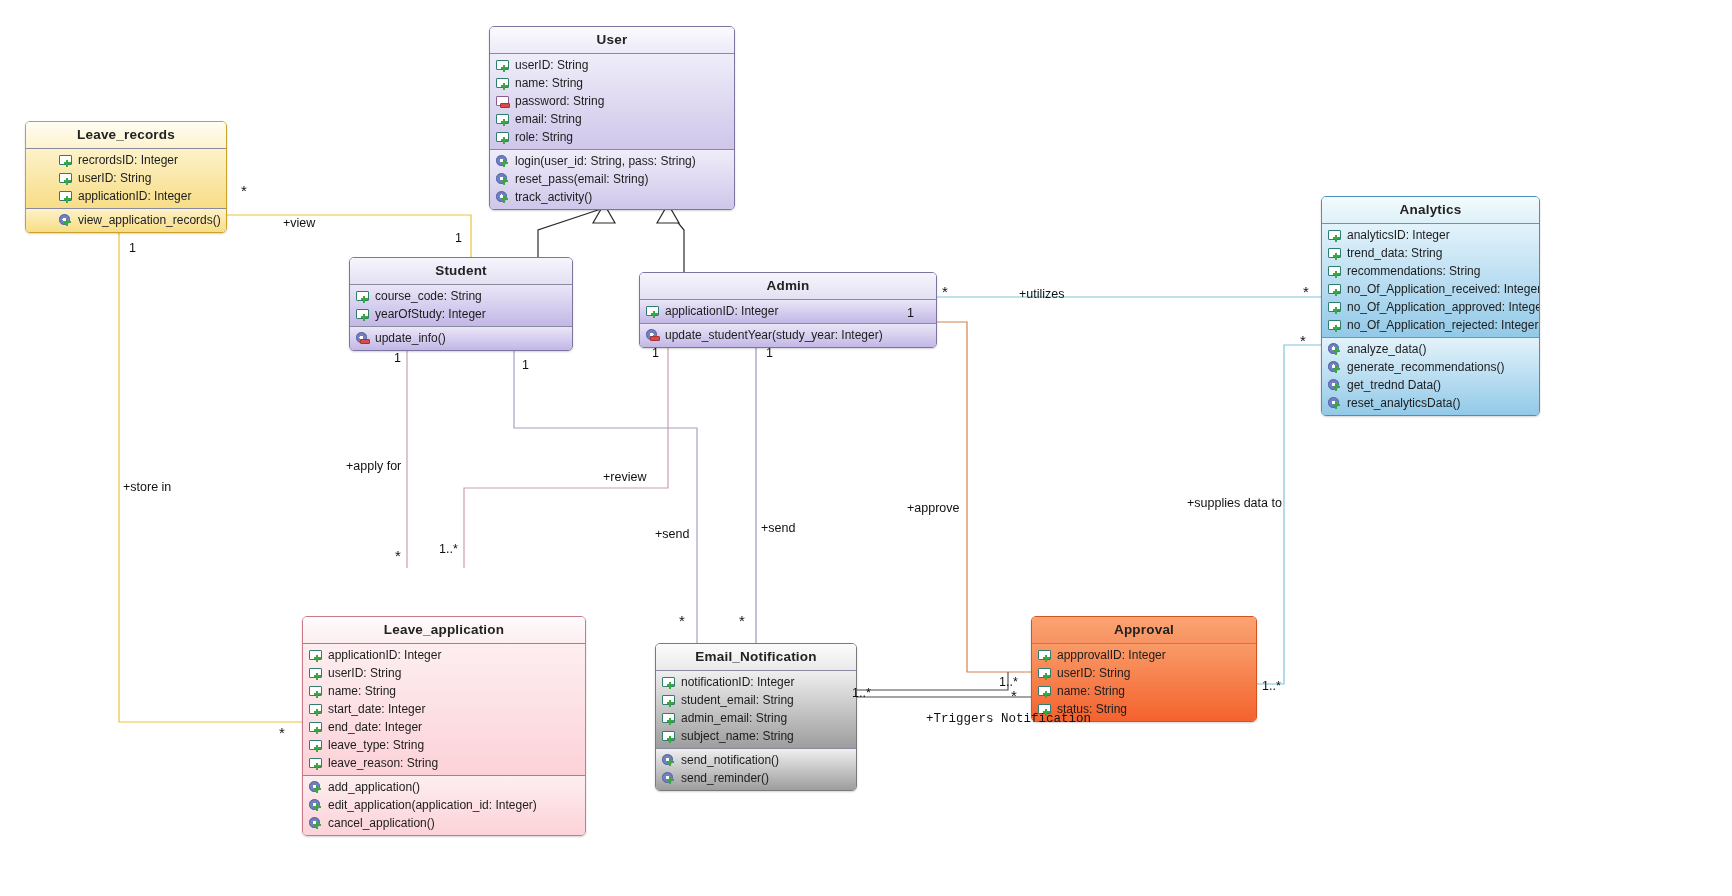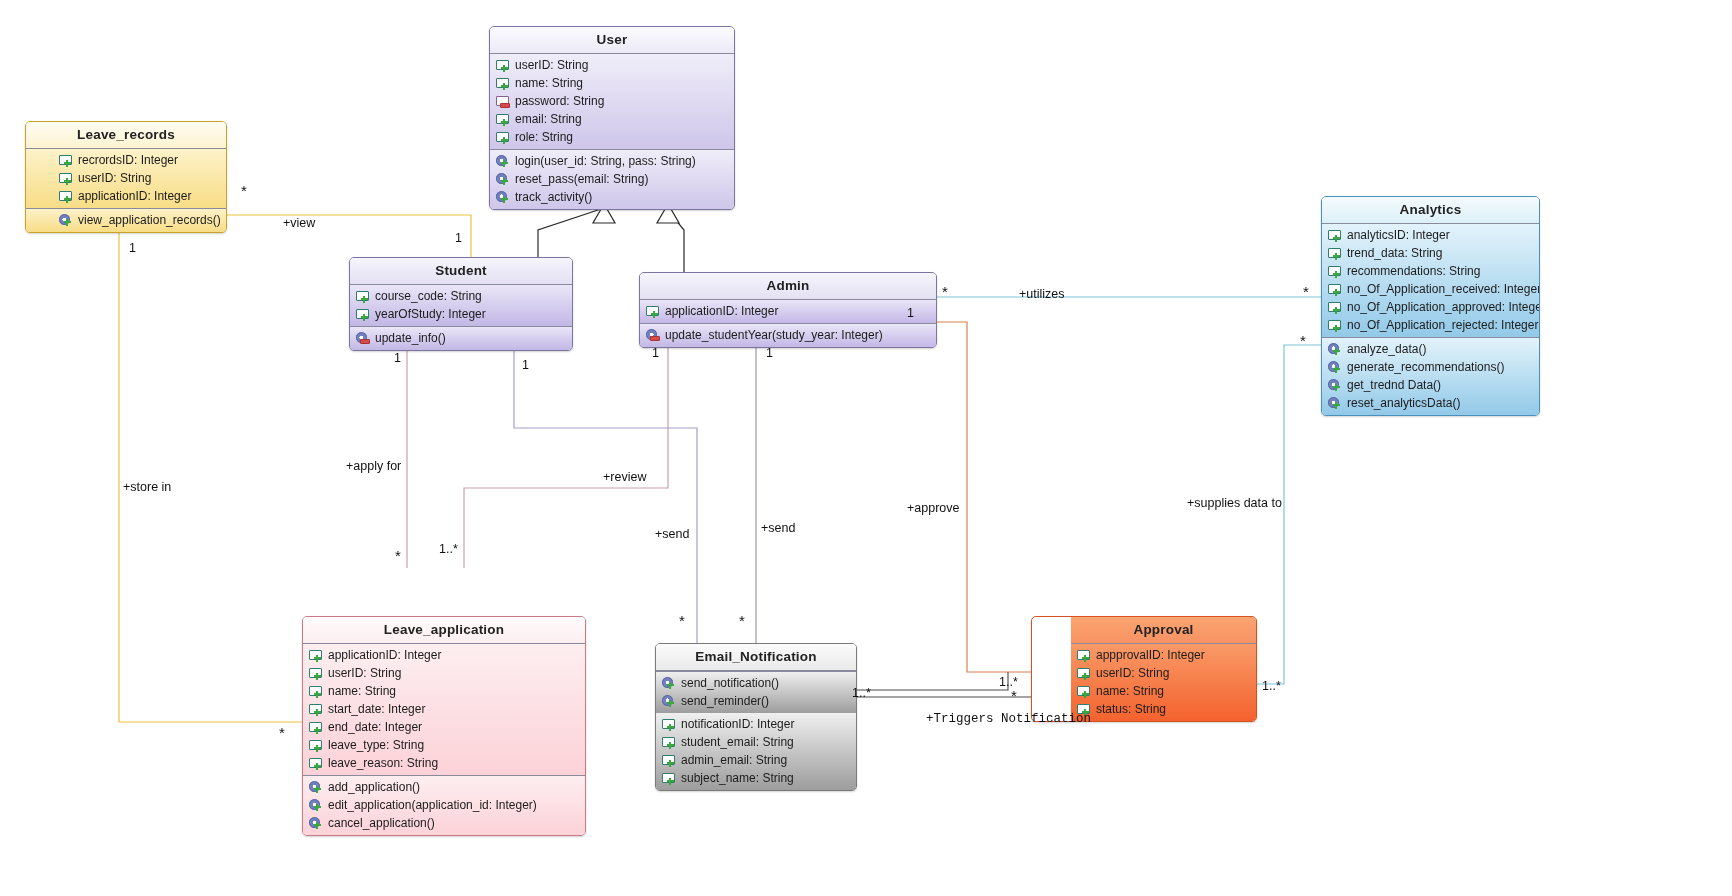--- a/index.html
+++ b/index.html
@@ -88,21 +88,21 @@
   .t-pink .title{background:linear-gradient(#fefbfc,#fceef1);}
   .t-pink .sect{background:linear-gradient(#fdeef0,#fcd2d8);}
   .t-pink{border-color:#c97a86;}
 
   .t-gray .title{background:linear-gradient(#fbfbfb,#eaeaea);}
   .t-gray .sect{background:linear-gradient(#efefef,#9d9d9d);}
   .t-gray{border-color:#7a7a7a;}
 
   .t-orange .title{background:linear-gradient(#fba471,#f79263);}
   .t-orange .sect{background:linear-gradient(#f99a67,#f4622e);}
-  .t-orange{border-color:#d4521f;padding-left:39px;}
+  .t-orange{border-color:#d4521f;}
 
   .lbl{
     position:absolute;font-size:12.5px;color:#111;white-space:nowrap;
     font-family:"Liberation Sans", sans-serif;
   }
   .mult{position:absolute;font-size:12.5px;color:#111;white-space:nowrap;}
   .mult.star{font-size:15px;line-height:8px;}
 </style>
 </head>
 <body>
@@ -334,46 +334,46 @@
         </div>
       <div class="row op">
           <span class="ic op"></span>
           <span>cancel_application()</span>
         </div>
     </div>
   </div>
 
   <div class="uml t-gray" style="left:655px;top:643px;width:202px;">
     <div class="title">Email_Notification</div>
+    <div class="sect attrs">
+      <div class="row">
+          <span class="ic attr"></span>
+          <span>notificationID: Integer</span>
+        </div>
+      <div class="row">
+          <span class="ic attr"></span>
+          <span>student_email: String</span>
+        </div>
+      <div class="row">
+          <span class="ic attr"></span>
+          <span>admin_email: String</span>
+        </div>
+      <div class="row">
+          <span class="ic attr"></span>
+          <span>subject_name: String</span>
+        </div>
+    </div>
     <div class="sect ops">
       <div class="row op">
           <span class="ic op"></span>
           <span>send_notification()</span>
         </div>
       <div class="row op">
           <span class="ic op"></span>
           <span>send_reminder()</span>
-        </div>
-    </div>
-    <div class="sect attrs">
-      <div class="row">
-          <span class="ic attr"></span>
-          <span>notificationID: Integer</span>
-        </div>
-      <div class="row">
-          <span class="ic attr"></span>
-          <span>student_email: String</span>
-        </div>
-      <div class="row">
-          <span class="ic attr"></span>
-          <span>admin_email: String</span>
-        </div>
-      <div class="row">
-          <span class="ic attr"></span>
-          <span>subject_name: String</span>
         </div>
     </div>
   </div>
 
   <div class="uml t-orange" style="left:1031px;top:616px;width:226px;">
     <div class="title">Approval</div>
     <div class="sect attrs">
       <div class="row">
           <span class="ic attr"></span>
           <span>appprovalID: Integer</span>

